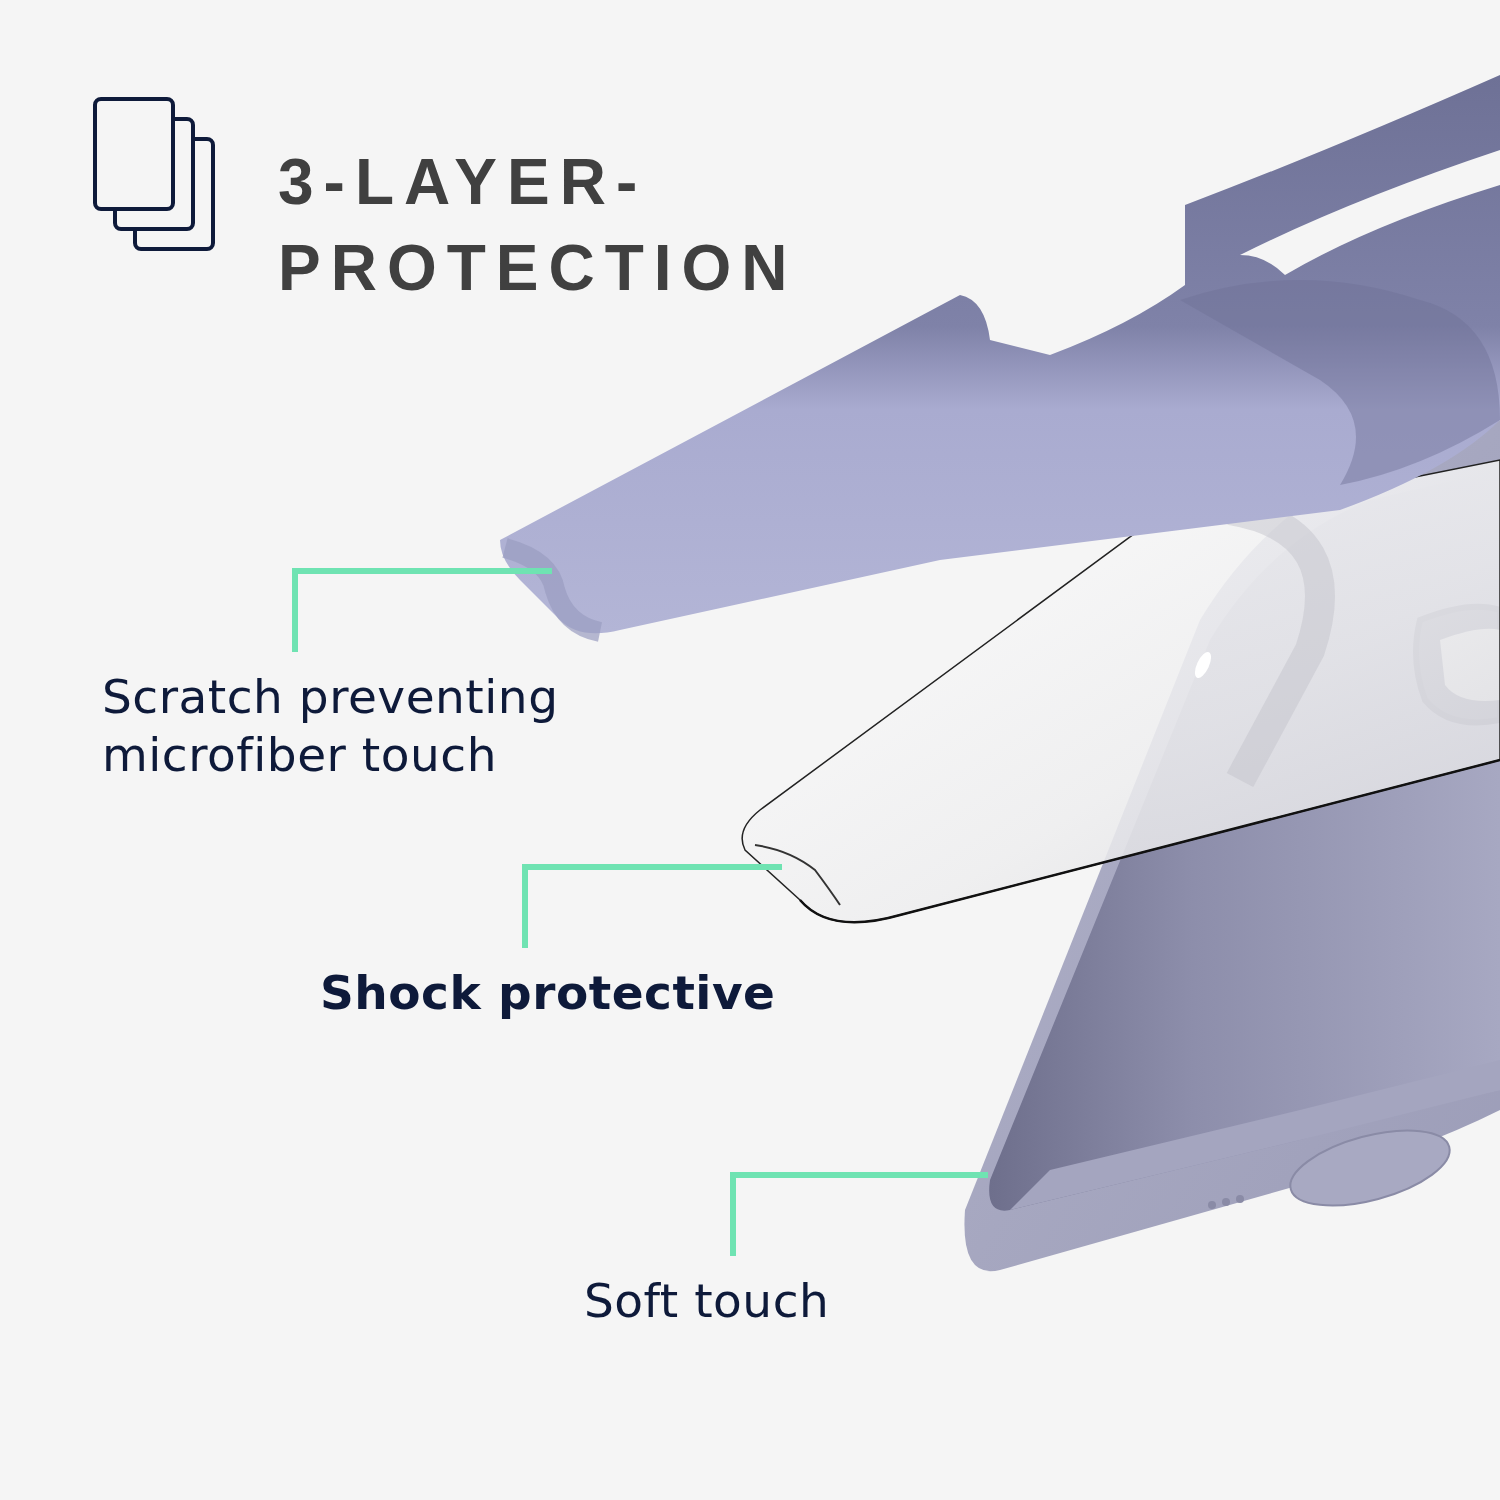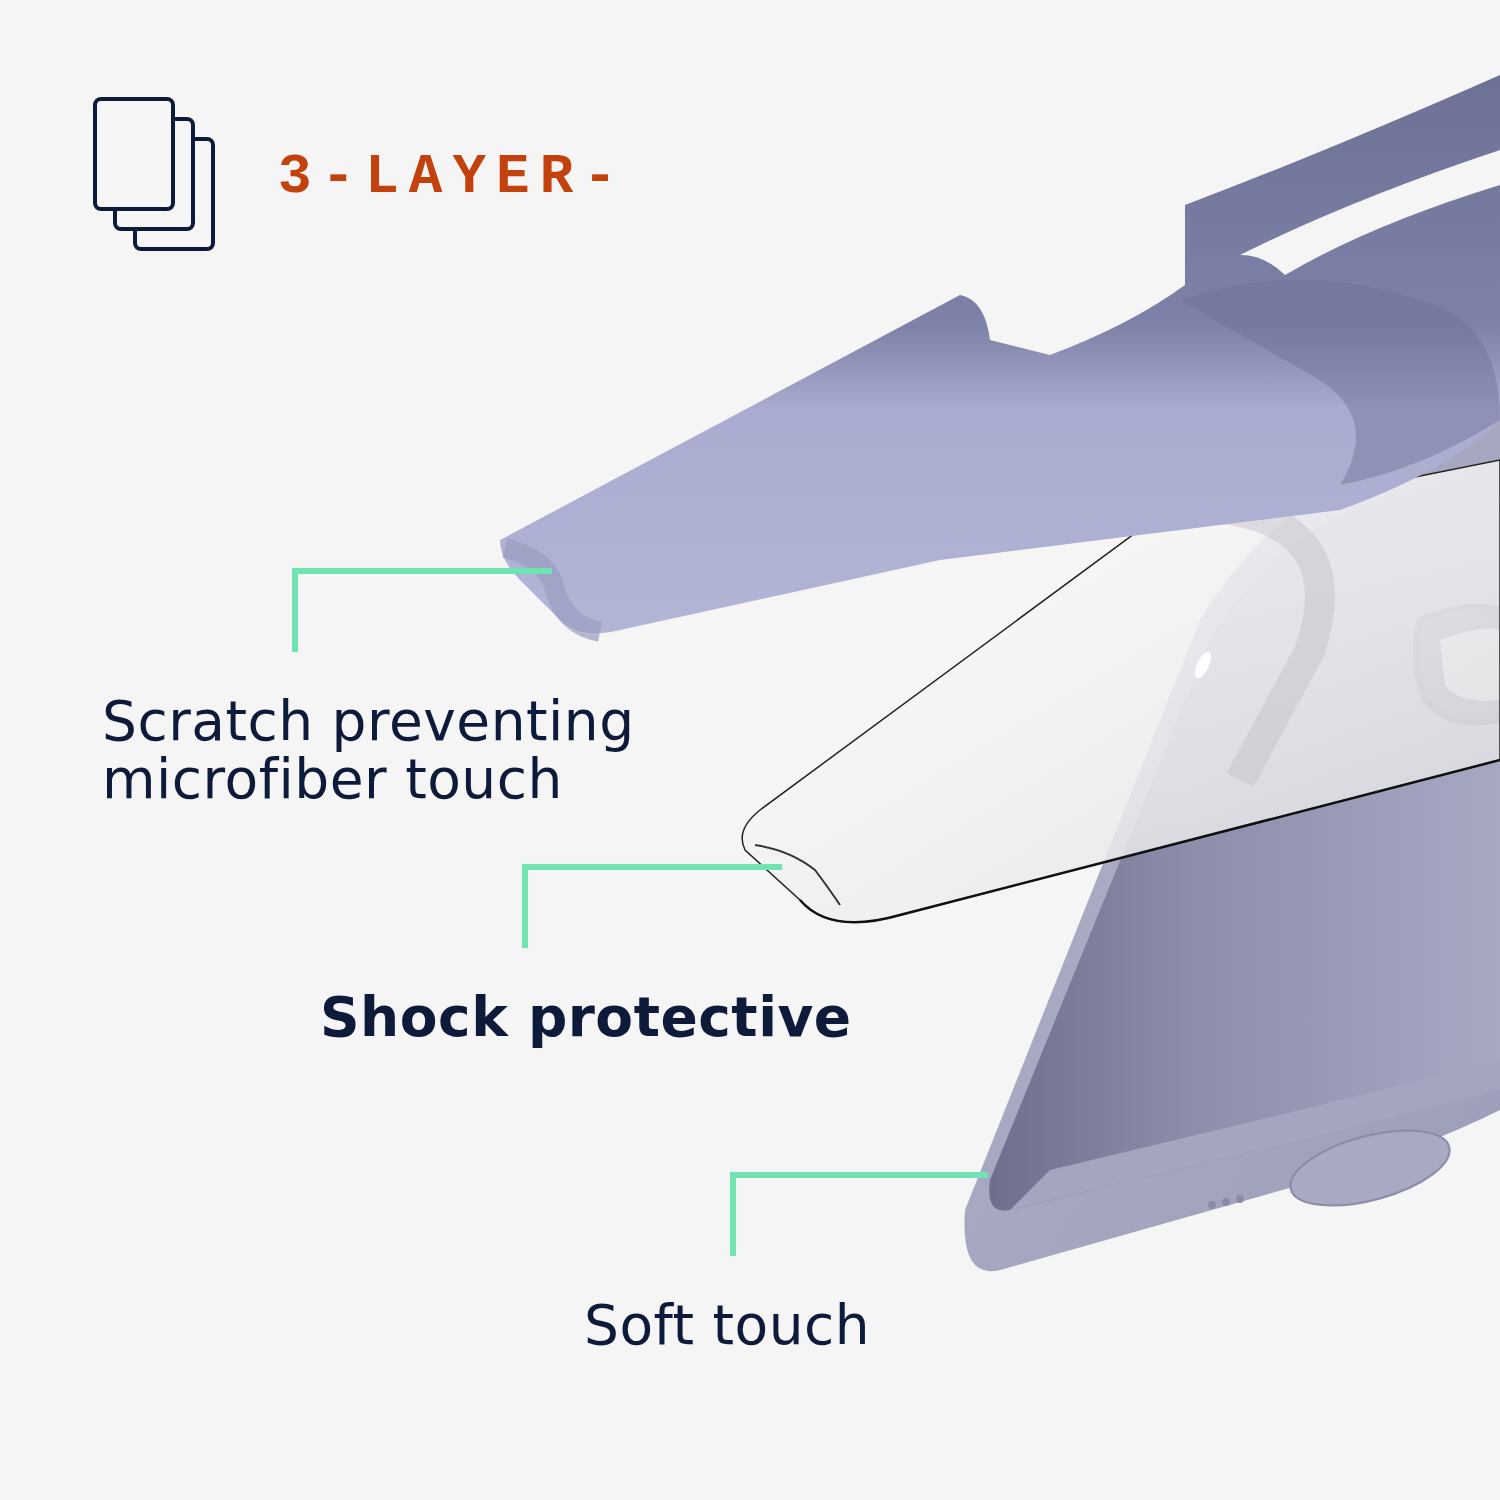--- a/index.html
+++ b/index.html
@@ -10,38 +10,37 @@
     font-family: "DejaVu Sans", "Liberation Sans", sans-serif;
   }
   .scene { position: absolute; inset: 0; }
   .scene svg { position: absolute; left: 0; top: 0; }
   .header {
     position: absolute; left: 92px; top: 96px;
   }
   .layers-icon { position: absolute; left: 0; top: 0; width: 128px; height: 160px; }
   .title {
     position: absolute; left: 186px; top: 0;
-    color: #c2410c;
-    font-family: Liberation Mono, monospace;
+    color: #404040;
+    font-family: Liberation Sans, sans-serif;
     font-weight: bold;
-    font-size: 56px;
+    font-size: 64px;
     line-height: 86px;
     letter-spacing: 10px;
     white-space: nowrap;
   }
   .title .line { display: block; }
   .callout { position: absolute; }
   .callout .hline { position: absolute; height: 6px; background: #6fe3b2; }
   .callout .vline { position: absolute; width: 6px; background: #6fe3b2; }
   .label {
     position: absolute; color: #0e1a3a;
     font-family: "DejaVu Sans", "Liberation Sans", sans-serif;
-    font-size: 55px; line-height: 58px; white-space: nowrap;
+    font-size: 47px; line-height: 58px; white-space: nowrap;
     letter-spacing: 0.5px;
-    margin-top: 24px;
   }
   .label span { display: block; }
 </style>
 </head>
 <body>
 
 <div class="scene">
   <svg width="1500" height="1500" viewBox="0 0 1500 1500">
     <defs>
       <linearGradient id="silicone" x1="0" y1="0" x2="1" y2="1">
@@ -102,20 +101,21 @@
 </div>
 
 <div class="header">
   <svg class="layers-icon" viewBox="0 0 128 160">
     <rect x="43" y="43" width="78" height="110" rx="6" fill="none" stroke="#0e1a3a" stroke-width="4"></rect>
     <rect x="23" y="23" width="78" height="110" rx="6" fill="#f5f5f5" stroke="#0e1a3a" stroke-width="4"></rect>
     <rect x="3" y="3" width="78" height="110" rx="6" fill="#f5f5f5" stroke="#0e1a3a" stroke-width="4"></rect>
   </svg>
   <h1 class="title">
     <span class="line">3-LAYER-</span>
+    <span class="line">PROTECTION</span>
   </h1>
 </div>
 
 <div class="callout">
   <div class="hline" style="left:292px; top:568px; width:260px;"></div>
   <div class="vline" style="left:292px; top:568px; height:84px;"></div>
   <div class="label" style="left:102px; top:668px;">
     <span>Scratch preventing</span>
     <span>microfiber touch</span>
   </div>

